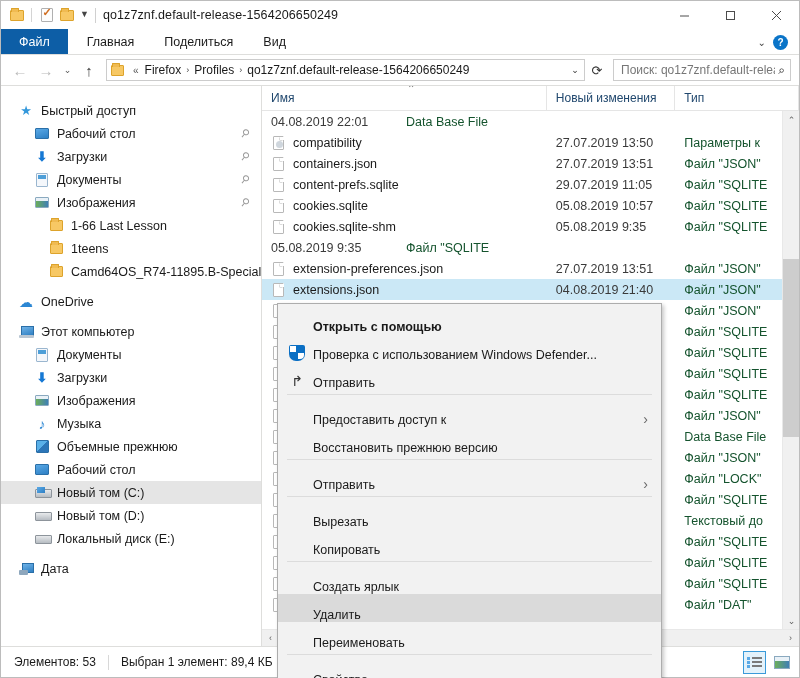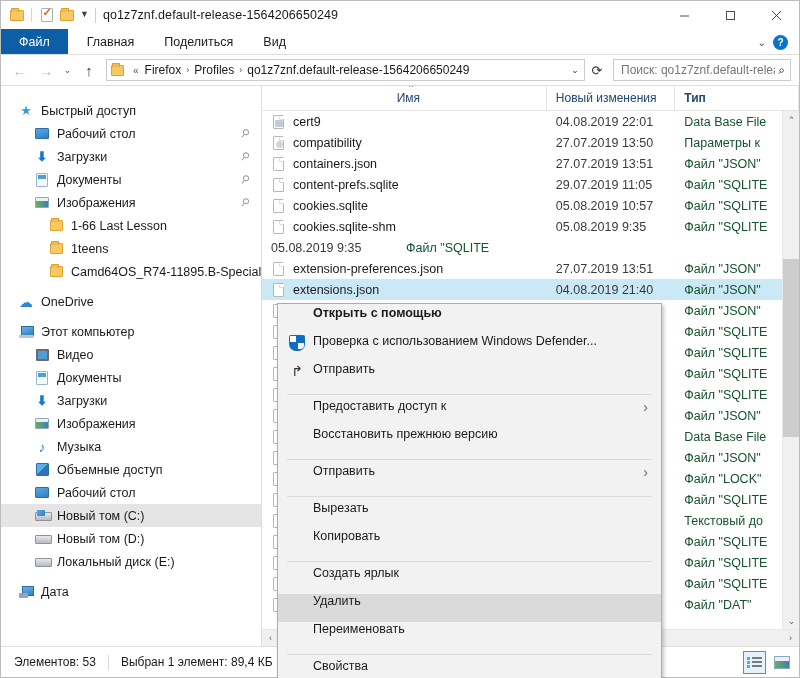--- a/index.html
+++ b/index.html
@@ -288,23 +288,23 @@
     position: relative;
     background: #ffffff;
   }
   .col {
     font-size: 12px; color: #21486e;
     padding-left: 9px; height: 25px;
     display: flex; align-items: center;
     border-right: 1px solid #e5e5e5;
     position: relative; overflow: hidden; white-space: nowrap;
   }
-  .col-name { width: 300px; justify-content: center; }
+  .col-name { width: 300px; }
   .col-date { width: 135px; }
-  .col-type { width: 130px; font-weight: bold; }
+  .col-type { width: 130px; }
   .sort-arrow {
     position: absolute; left: 145px; top: -3px;
     color: #7a7a7a; font-size: 10px;
   }
   .rows {
     flex: 1; position: relative; overflow: hidden;
   }
   .row {
     height: 21px; display: flex; align-items: center;
     font-size: 12.5px; color: #1a1a1a; white-space: nowrap;
@@ -375,21 +375,21 @@
     position: absolute;
     left: 276px; top: 302px;
     width: 385px;
     background: #f2f2f2;
     border: 1px solid #adadad;
     box-shadow: 2px 2px 4px rgba(0,0,0,.22);
     z-index: 50;
     padding: 2px 0 2px 0;
   }
   .mi {
-    height: 28px; display: flex; align-items: flex-start;
+    height: 28px; display: flex; align-items: flex-end;
     padding-left: 8px; position: relative;
     font-size: 12.5px; color: #1a1a1a; white-space: nowrap;
   }
   .mi.hl { background: #dadada; }
   .mi.bold { font-weight: bold; }
   .mi-ic {
     width: 22px; height: 18px; margin-right: 5px; flex-shrink: 0;
     display: inline-flex; align-items: center; justify-content: center;
   }
   .mi-ic.empty { width: 22px; }
@@ -594,26 +594,20 @@
           </div>
           <div class="gap"></div>
           <div class="nav-item lvl0">
             <span class="nav-ic">
               <span class="ic-pc"></span>
             </span>
             <span>Этот компьютер</span>
           </div>
           <div class="nav-item lvl1">
             <span class="nav-ic">
-              <span class="ic-video"></span>
-            </span>
-            <span>Видео</span>
-          </div>
-          <div class="nav-item lvl1">
-            <span class="nav-ic">
               <span class="ic-doc"></span>
             </span>
             <span>Документы</span>
           </div>
           <div class="nav-item lvl1">
             <span class="nav-ic">
               <span class="ic-down">⬇</span>
             </span>
             <span>Загрузки</span>
           </div>
@@ -626,21 +620,21 @@
           <div class="nav-item lvl1">
             <span class="nav-ic">
               <span class="ic-music">♪</span>
             </span>
             <span>Музыка</span>
           </div>
           <div class="nav-item lvl1">
             <span class="nav-ic">
               <span class="ic-3d"></span>
             </span>
-            <span>Объемные доступ</span>
+            <span>Объемные прежнюю</span>
           </div>
           <div class="nav-item lvl1">
             <span class="nav-ic">
               <span class="ic-desktop"></span>
             </span>
             <span>Рабочий стол</span>
           </div>
           <div class="nav-item lvl1 sel">
             <span class="nav-ic">
               <span class="ic-drive win"></span>
@@ -677,26 +671,20 @@
           <span>Имя</span>
           <span class="sort-arrow">⌃</span>
         </div>
         <div class="col col-date">Новый изменения</div>
         <div class="col col-type">Тип</div>
       </div>
 
       <div class="rows">
         <div id="file-rows">
             <div class="row">
-              <div class="cell-name">
-                <span class="f-ic">
-                  <span class="file-glyph db"></span>
-                </span>
-                <span>cert9</span>
-              </div>
               <div class="cell-date">04.08.2019 22:01</div>
               <div class="cell-type">Data Base File</div>
             </div>
             <div class="row">
               <div class="cell-name">
                 <span class="f-ic">
                   <span class="file-glyph cfg"></span>
                 </span>
                 <span>compatibility</span>
               </div>

